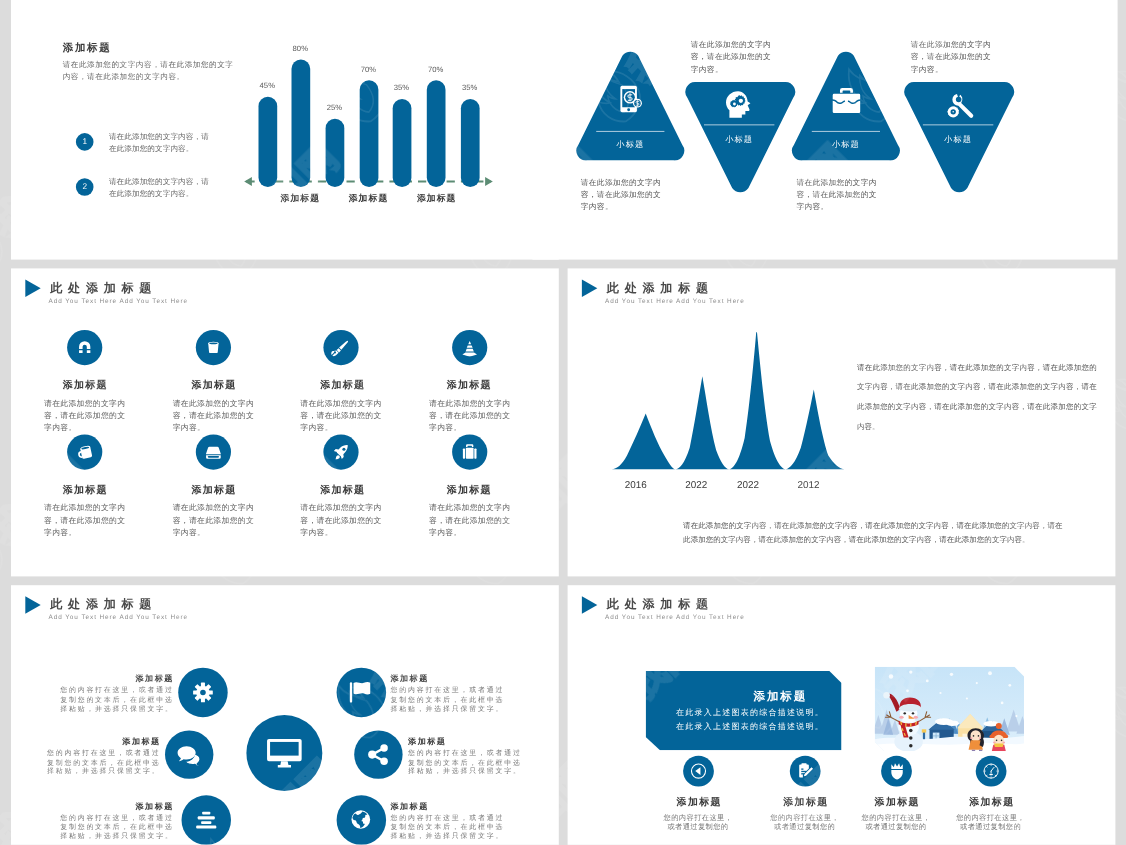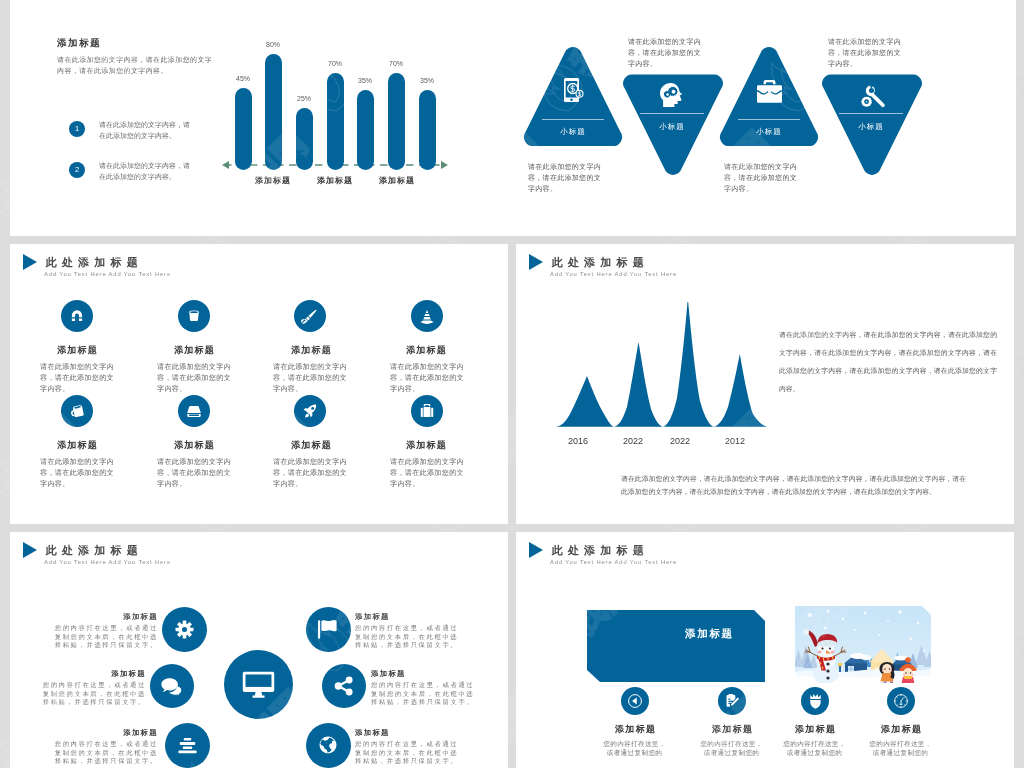--- a/index.html
+++ b/index.html
@@ -512,20 +512,21 @@
     <div class="hdr">
       <div class="tri" style="left:12.7px;top:9.7px"></div>
       <div class="htitle" style="left:35.7px;top:12.8px">此处添加标题</div>
       <div class="hsub" style="left:34.1px;top:27.3px">Add You Text Here Add You Text Here</div>
     </div>
 
     <svg style="position:absolute;left:71px;top:78px" width="178" height="72" viewBox="0 0 178 72">
       <path d="M0 0 H167 L178 11 V72 H13 L0 60 Z" fill="#036499"></path>
     </svg>
     <div class="bttl" style="left:169px;top:95.5px">添加标题</div>
+    <div class="btxt" style="left:92px;top:110px;width:141px">在此录入上述图表的综合描述说明。在此录入上述图表的综合描述说明。</div>
 
     <svg style="position:absolute;left:279px;top:74px" width="136" height="77" viewBox="0 0 272 154">
       <defs>
         <clipPath id="imgclip">
             <path d="M0 0 H254 L272 18 V154 H18 L0 136 Z"></path>
           </clipPath>
         <linearGradient id="skyg" x1="0" y1="0" x2="0" y2="1">
           <stop offset="0" stop-color="#c7e4f8"></stop>
             <stop offset="1" stop-color="#ddeffb"></stop>
         </linearGradient>

